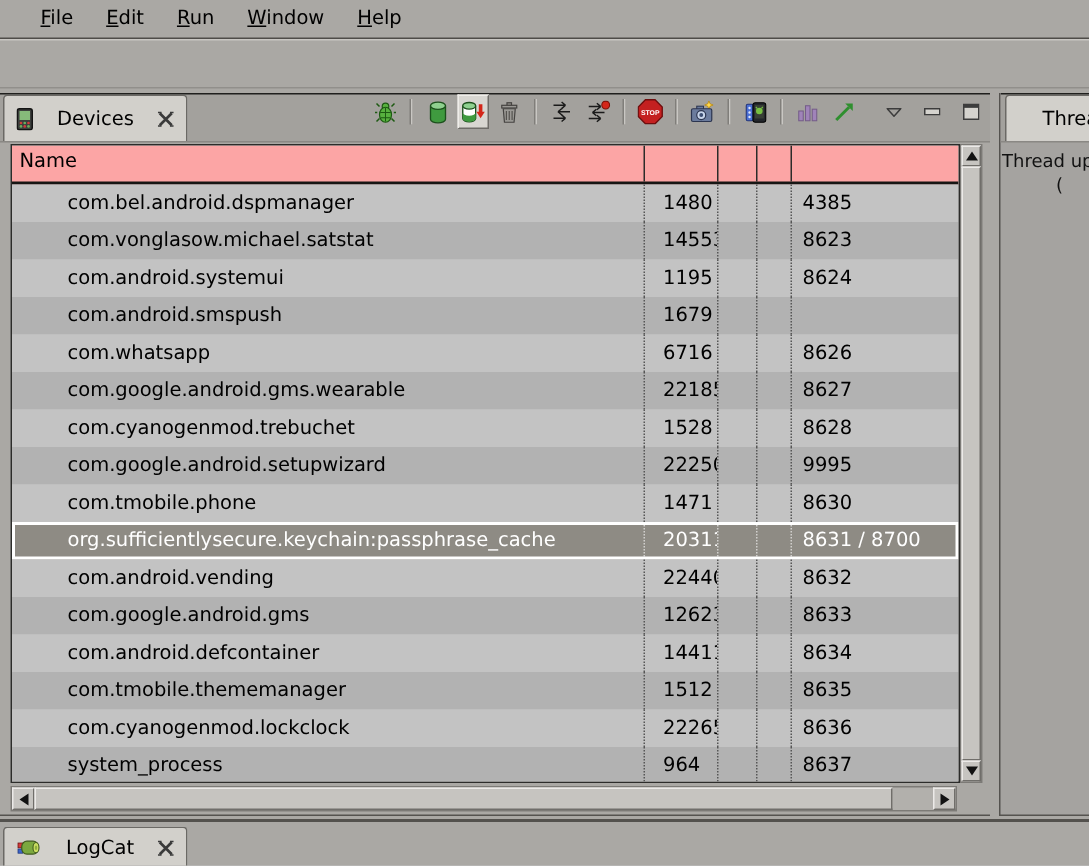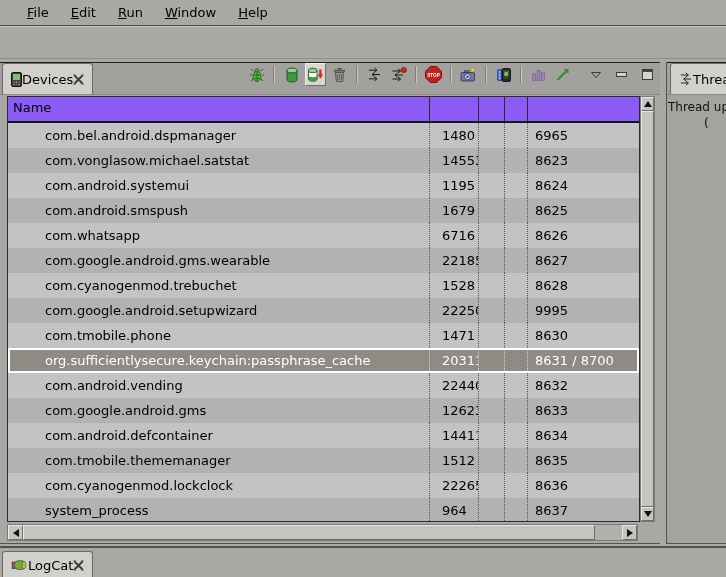--- a/index.html
+++ b/index.html
@@ -20,35 +20,35 @@
     border-top:1px solid #c8c6c2;border-bottom:1px solid #918f8b;box-sizing:border-box;}
   
   .view{position:absolute;box-sizing:border-box;}
   .devices-view{left:0;top:62px;width:660px;height:482px;border-bottom:1px solid #55534f;}
   .threads-view{left:666px;top:62px;width:60px;height:482px;overflow:hidden;
     border-left:1px solid #54524e;border-bottom:1px solid #55534f;background:#a5a3a0;}
   .tabbar{position:absolute;left:0;top:0;right:0;height:33px;background:#a3a19d;
     border-top:1px solid #1f1f1d;border-bottom:1px solid #8a8884;box-sizing:border-box;
     display:flex;align-items:flex-end;}
   .tab{height:31px;background:#d2d0cb;border:1px solid #6b6965;border-bottom:none;
-    border-radius:3px 3px 0 0;display:flex;align-items:center;gap:0;
+    border-radius:3px 3px 0 0;display:flex;align-items:center;gap:16px;
     padding:0 8px;font-size:13px;box-sizing:border-box;margin-left:2px;white-space:nowrap;}
   
   .view-toolbar{margin-left:auto;display:flex;align-items:center;gap:3px;
     padding:0 6px 4px 0;height:31px;}
   .tbtn{width:21px;height:23px;display:flex;align-items:center;justify-content:center;
     box-sizing:border-box;background:transparent;border:none;padding:0;}
   .tbtn.highlight{background:#d8d6d1;border:1px solid #efede9;
     border-right-color:#6e6c68;border-bottom-color:#6e6c68;}
   .tsep{width:1px;height:17px;background:#807e7a;border-right:1px solid #c9c7c3;margin:0 3px;}
   .winctl{display:flex;align-items:center;gap:13px;margin-left:14px;}
   
   .grid{position:absolute;left:7px;top:34px;width:633px;height:426px;
     border:1px solid #2c2c2a;box-sizing:border-box;background:#c3c3c3;overflow:hidden;}
-  .thead{height:24px;background:#8b5cf6;border-bottom:2px solid #161614;
+  .thead{height:24px;background:#fca5a5;border-bottom:2px solid #161614;
     display:flex;box-sizing:content-box;}
   .th{box-sizing:border-box;border-right:1px solid #2c2c2a;font-size:13px;
     padding-top:3px;overflow:hidden;}
   .th.name{width:422px;padding-left:5px;}
   .th.c2{width:49px;}
   .th.c3{width:26px;}
   .th.c4{width:23px;}
   .th.c5{flex:1;border-right:none;}
   .row{display:flex;height:25px;font-size:13px;box-sizing:border-box;}
   .cell{height:25px;line-height:25px;box-sizing:border-box;overflow:hidden;white-space:nowrap;}
@@ -243,42 +243,41 @@
       <div class="th c3"></div>
       <div class="th c4"></div>
       <div class="th c5"></div>
     </div>
     <div id="tbody">
         <div class="row light">
           <div class="cell name">com.bel.android.dspmanager</div>
           <div class="cell c2">1480</div>
           <div class="cell c3"></div>
           <div class="cell c4"></div>
-          <div class="cell c5">6965</div>
+          <div class="cell c5">4385</div>
         </div>
         <div class="row dark">
           <div class="cell name">com.vonglasow.michael.satstat</div>
           <div class="cell c2">14553</div>
           <div class="cell c3"></div>
           <div class="cell c4"></div>
           <div class="cell c5">8623</div>
         </div>
         <div class="row light">
           <div class="cell name">com.android.systemui</div>
           <div class="cell c2">1195</div>
           <div class="cell c3"></div>
           <div class="cell c4"></div>
           <div class="cell c5">8624</div>
         </div>
         <div class="row dark">
           <div class="cell name">com.android.smspush</div>
           <div class="cell c2">1679</div>
           <div class="cell c3"></div>
           <div class="cell c4"></div>
-          <div class="cell c5">8625</div>
         </div>
         <div class="row light">
           <div class="cell name">com.whatsapp</div>
           <div class="cell c2">6716</div>
           <div class="cell c3"></div>
           <div class="cell c4"></div>
           <div class="cell c5">8626</div>
         </div>
         <div class="row dark">
           <div class="cell name">com.google.android.gms.wearable</div>

